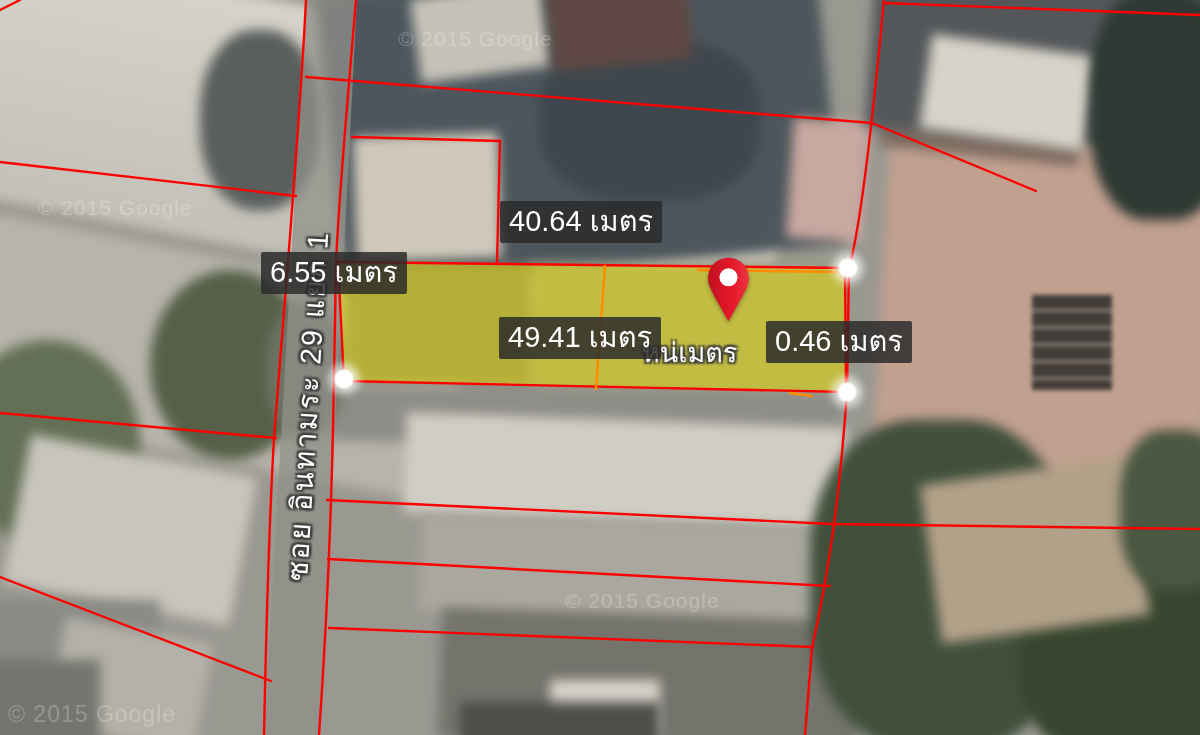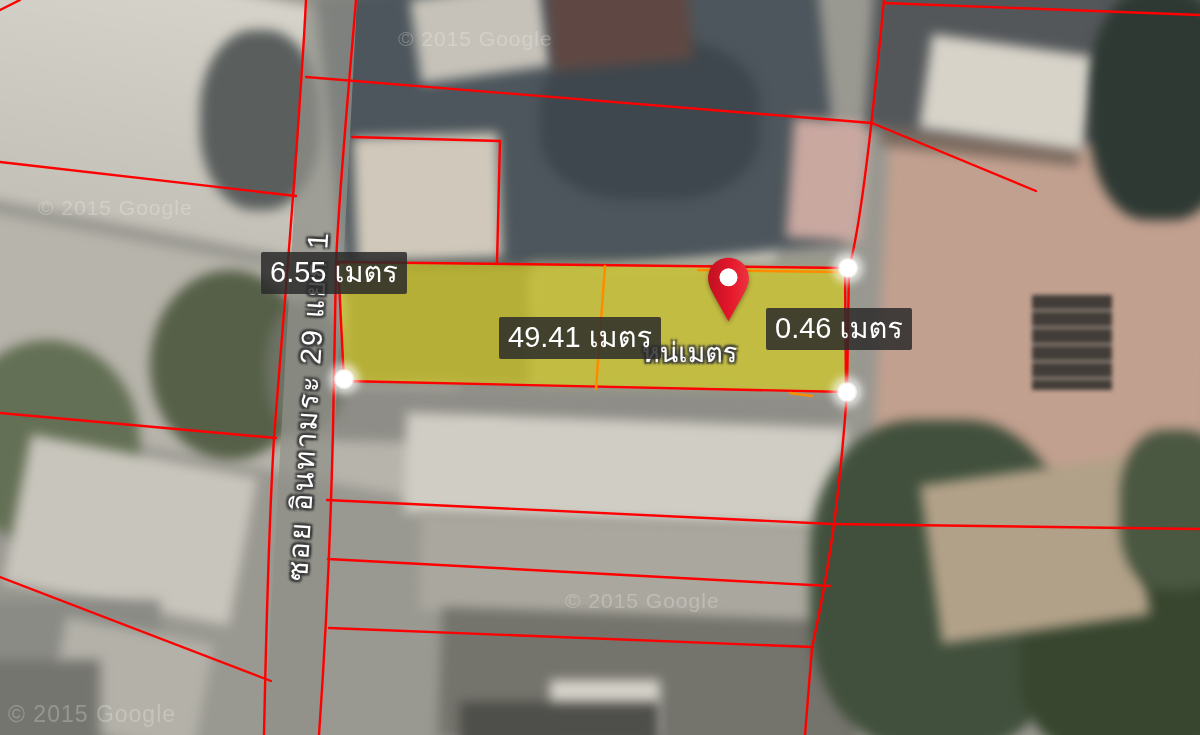--- a/index.html
+++ b/index.html
@@ -12,21 +12,21 @@
   .street{position:absolute;left:297px;top:558px;z-index:3;color:#fff;font-size:29px;letter-spacing:2px;
           white-space:nowrap;transform:rotate(-86.5deg);transform-origin:0 50%;
           text-shadow:2px 2px 2px #3a3a3a,-2px -2px 2px #3a3a3a,2px -2px 2px #3a3a3a,-2px 2px 2px #3a3a3a,0 0 4px #222;}
   .frag{position:absolute;left:642px;top:331px;z-index:4;color:#fff;font-size:27px;white-space:nowrap;
         text-shadow:2px 2px 2px #3a3a3a,-2px -2px 2px #3a3a3a,2px -2px 2px #3a3a3a,-2px 2px 2px #3a3a3a;}
   .mlabel{position:absolute;z-index:5;background:rgba(42,42,42,0.84);color:#fff;font-size:29px;line-height:1.05;
           padding:5px 9px 7px 9px;border-radius:2px;white-space:nowrap;}
   .lab-top{left:500px;top:201px;}
   .lab-left{left:261px;top:252px;}
   .lab-mid{left:499px;top:317px;}
-  .lab-right{left:766px;top:308px;}
+  .lab-right{left:766px;top:321px;}
   .handle{position:absolute;z-index:4;width:22px;height:22px;border-radius:50%;
           background:radial-gradient(circle,#ffffff 52%,rgba(255,255,255,0.55) 72%,rgba(255,255,255,0) 100%);
           box-shadow:0 0 8px 4px rgba(255,255,255,0.75);}
   .pin{position:absolute;left:705px;top:252px;width:47px;height:75px;z-index:6;
        filter:drop-shadow(0 2px 2px rgba(0,0,0,0.35));}
 </style>
 </head>
 <body>
 
 <div class="map">
@@ -102,20 +102,21 @@
   </svg>
 
   <span class="street">ซอย อินทามระ 29 แยก 1</span>
 
   <span class="frag">หน่เมตร</span>
 
   <div class="handle" style="left:333px;top:368px;"></div>
   <div class="handle" style="left:837px;top:257px;"></div>
   <div class="handle" style="left:836px;top:381px;"></div>
 
+  <div class="mlabel lab-top">40.64 เมตร</div>
   <div class="mlabel lab-left">6.55 เมตร</div>
   <div class="mlabel lab-mid">49.41 เมตร</div>
   <div class="mlabel lab-right">0.46 เมตร</div>
 
   <svg class="pin" viewBox="0 0 24 34">
     <defs>
       <linearGradient id="pinGrad" x1="0" y1="0" x2="1" y2="0">
         <stop offset="0" stop-color="#c01021"></stop>
         <stop offset="0.55" stop-color="#e4182b"></stop>
         <stop offset="1" stop-color="#ee3340"></stop>

